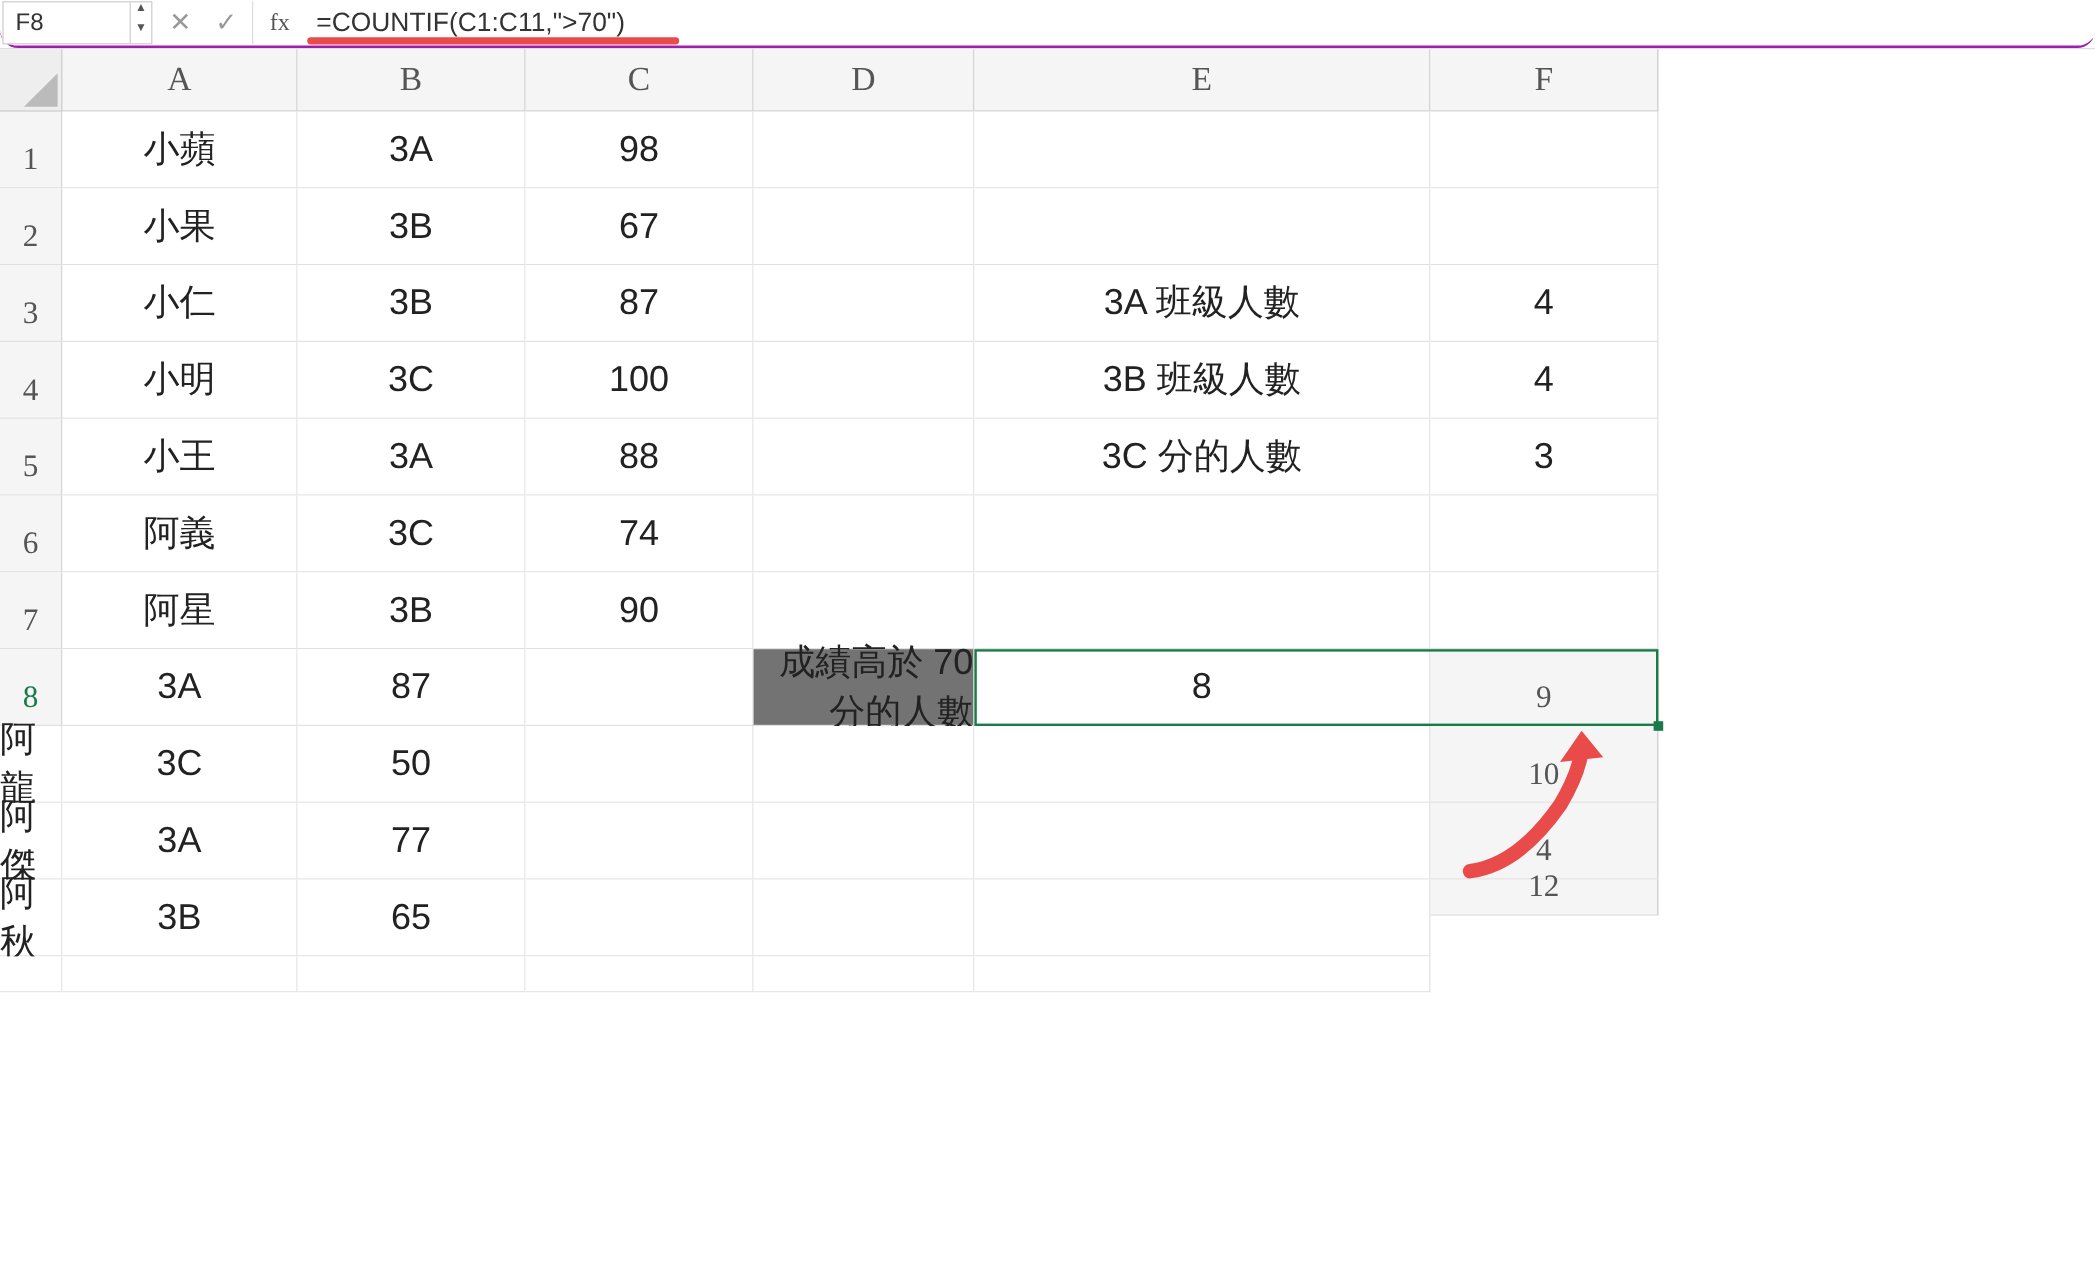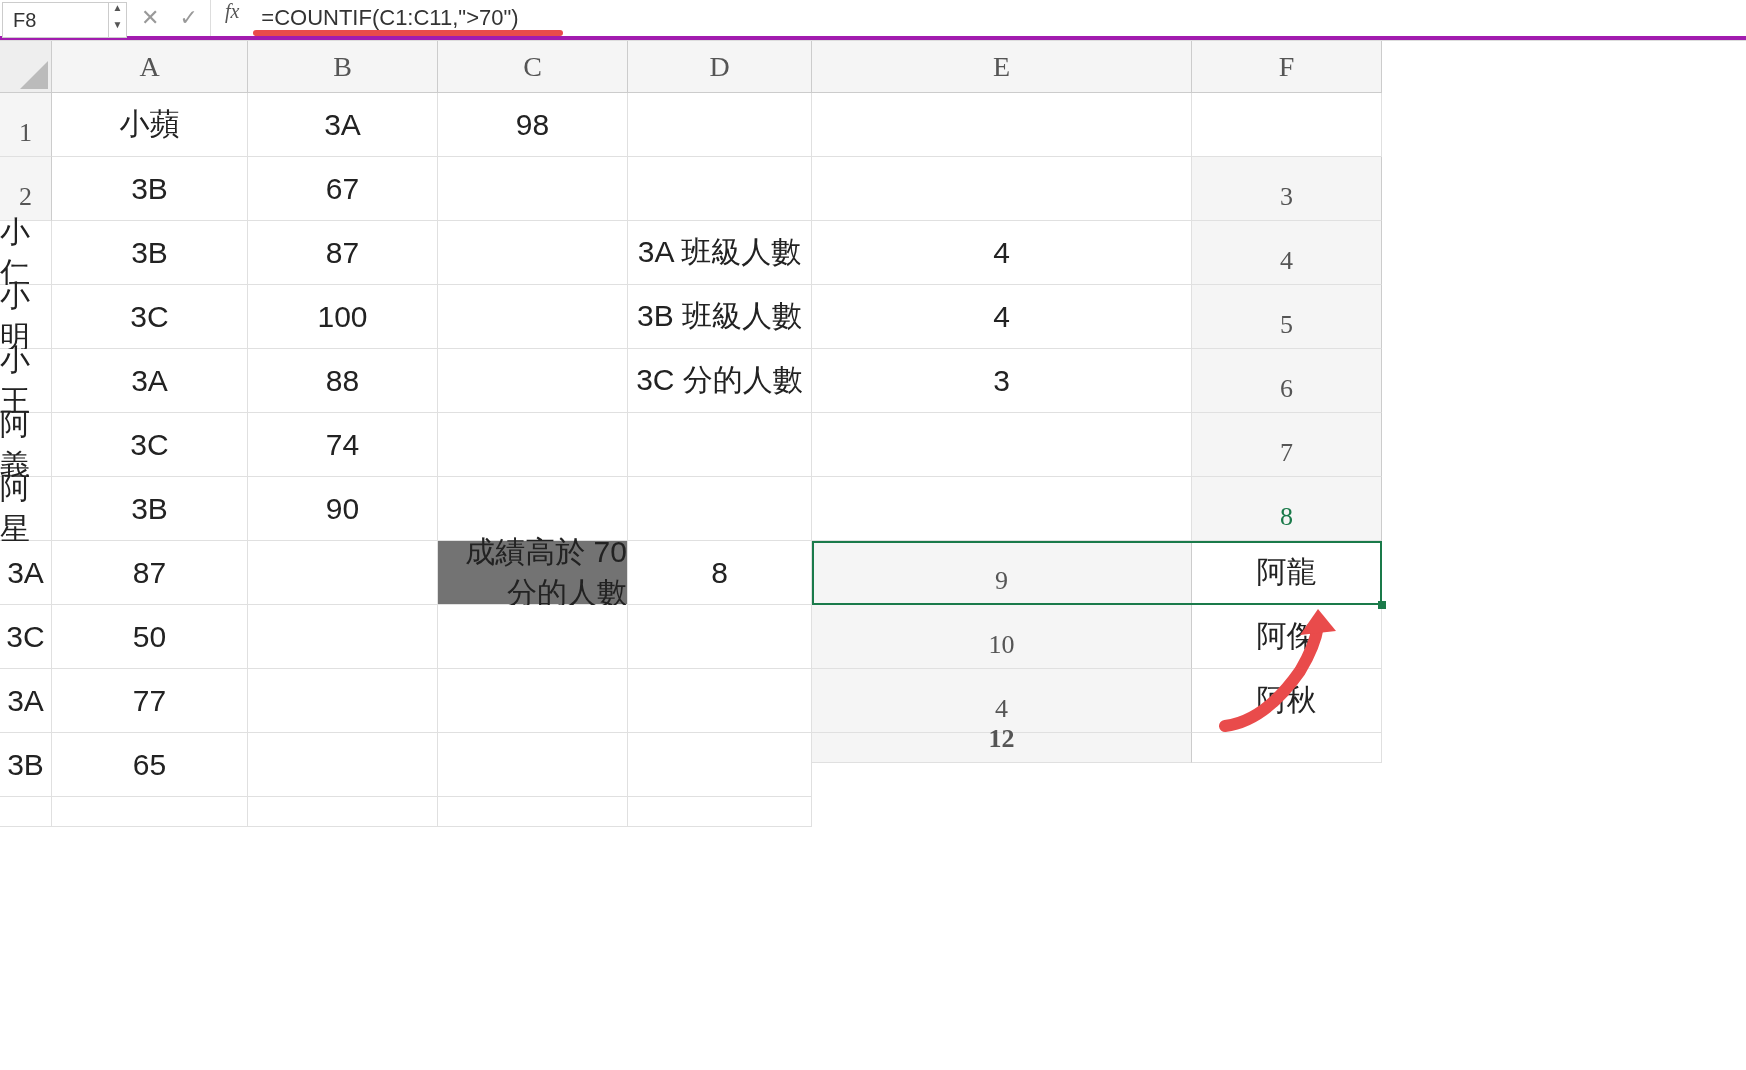--- a/index.html
+++ b/index.html
@@ -7,25 +7,26 @@
       padding: 0;
       box-sizing: border-box;
     }
     body {
       font-family: -apple-system, BlinkMacSystemFont, "Segoe UI", Arial, sans-serif;
       background: #fff;
       overflow: hidden;
     }
     .formula-bar-container {
       display: flex;
-      align-items: flex-start;
+      align-items: center;
       height: 40px;
-      border-bottom: 4px solid #a21caf;
+      border-bottom: 2px solid #a21caf;
       background: #fff;
       padding: 0;
+      border-radius: 15px;
     }
     .name-box {
       width: 125px;
       height: 36px;
       display: flex;
       align-items: center;
       border: 1px solid #ccc;
       background: #fff;
       margin: 2px;
       position: relative;
@@ -58,21 +59,20 @@
       gap: 20px;
       border-right: 1px solid #ddd;
       height: 36px;
     }
     .action-icon {
       color: #999;
       font-size: 22px;
       cursor: pointer;
     }
     .fx-label {
-      font-style: italic;
       font-size: 20px;
       color: #555;
       padding: 0 14px;
       font-family: Georgia, serif;
     }
     .formula-input-wrap {
       flex: 1;
       position: relative;
       height: 36px;
       display: flex;
@@ -227,20 +227,21 @@
 
   <div class="row-label">1</div>
   <div class="cell">小蘋</div>
   <div class="cell">3A</div>
   <div class="cell">98</div>
   <div class="cell"></div>
   <div class="cell"></div>
   <div class="cell"></div>
 
   <div class="row-label">2</div>
+  <div class="cell">小果</div>
   <div class="cell">3B</div>
   <div class="cell">67</div>
   <div class="cell"></div>
   <div class="cell"></div>
   <div class="cell"></div>
 
   <div class="row-label">3</div>
   <div class="cell">小仁</div>
   <div class="cell">3B</div>
   <div class="cell">87</div>
@@ -304,21 +305,21 @@
   <div class="cell"></div>
 
   <div class="row-label">4</div>
   <div class="cell">阿秋</div>
   <div class="cell">3B</div>
   <div class="cell">65</div>
   <div class="cell"></div>
   <div class="cell"></div>
   <div class="cell"></div>
 
-  <div class="row-label" style="height:30px;font-weight:bold;">12</div>
+  <div class="row-label" style="height:30px;">12</div>
   <div class="cell" style="height:30px;"></div>
   <div class="cell" style="height:30px;"></div>
   <div class="cell" style="height:30px;"></div>
   <div class="cell" style="height:30px;"></div>
   <div class="cell" style="height:30px;"></div>
   <div class="cell" style="height:30px;"></div>
 
   <div class="selection-border" style="left:812px; top:500px; width:570px; height:64px;"></div>
   <div class="selection-handle" style="left:1378px; top:560px;"></div>
 

